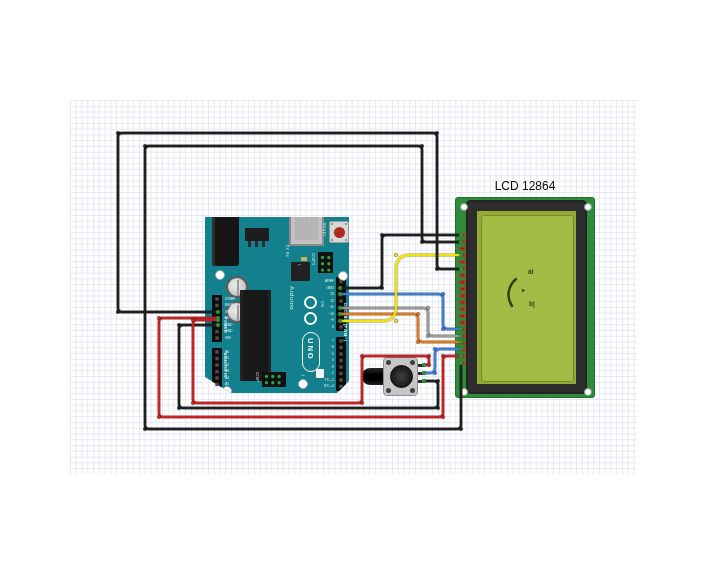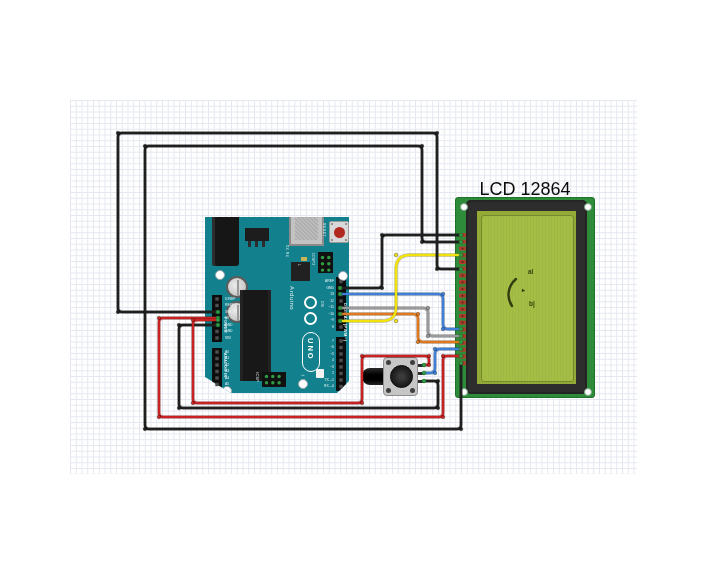--- a/index.html
+++ b/index.html
@@ -38,21 +38,21 @@
   .unoBox span{position:absolute;left:2.6px;top:5px;color:#fff;font-weight:bold;font-size:7.5px;writing-mode:vertical-rl;letter-spacing:2px;}
   .ring{position:absolute;width:13px;height:13px;border:2.6px solid #fff;border-radius:50%;box-sizing:border-box;}
   .ledchip{position:absolute;width:6px;height:4px;background:#c9b458;}
   .whitepad{position:absolute;left:111px;top:152px;width:8px;height:9px;background:#f2f2f2;border-radius:1px;}
   
   .lcd{position:absolute;left:455px;top:197px;width:140px;height:201px;background:#2e8b3a;border:1px solid #21702c;border-radius:3px;box-sizing:border-box;}
   .lcd-bezel{position:absolute;left:10px;top:2px;width:121px;height:194px;background:#2d2d2d;border-radius:5px;box-shadow:inset 0 0 0 2px #242424;}
   .lcd-panel{position:absolute;left:21px;top:13px;width:99px;height:173px;background:#93ab36;}
   .lcd-display{position:absolute;left:25px;top:17px;width:91px;height:165px;background:#a4bd45;border:1px solid #76892c;border-radius:3px;
                background-image:linear-gradient(to right,rgba(0,0,0,.03) 1px,transparent 1px);background-size:3px 3px;}
-  .lcd-label{position:absolute;left:455px;top:179px;width:140px;text-align:center;font-size:18px;color:#0a0a0a;}
+  .lcd-label{position:absolute;left:455px;top:179px;width:140px;text-align:center;font-size:12px;color:#0a0a0a;}
   .lcd-hole{position:absolute;width:8px;height:8px;border-radius:50%;background:#fff;border:1px solid #7aa383;box-sizing:border-box;}
   .mark{position:absolute;color:#39420f;font-weight:bold;}
   
   .pot-shaft{position:absolute;left:362px;top:368px;width:30px;height:17px;background:#141414;border-radius:8px 2px 2px 8px;
              background-image:linear-gradient(to bottom,#2a2a2a,#000 40%,#000 70%,#232323);}
   .pot-body{position:absolute;left:383px;top:357px;width:35px;height:39px;background:#c6c6c6;border:1px solid #8e8e8e;border-radius:4px;box-sizing:border-box;}
   .pot-center{position:absolute;left:390px;top:365px;width:23px;height:23px;border-radius:50%;background:#262626;border:1px solid #0e0e0e;
               background-image:radial-gradient(circle at 50% 50%,#3a3a3a 15%,#1d1d1d 60%);box-sizing:border-box;}
   .pot-screw{position:absolute;width:5px;height:5px;border-radius:50%;background:#3f3f3f;}
   .pot-pin{position:absolute;width:9px;height:3px;background:#2b2b2b;}

